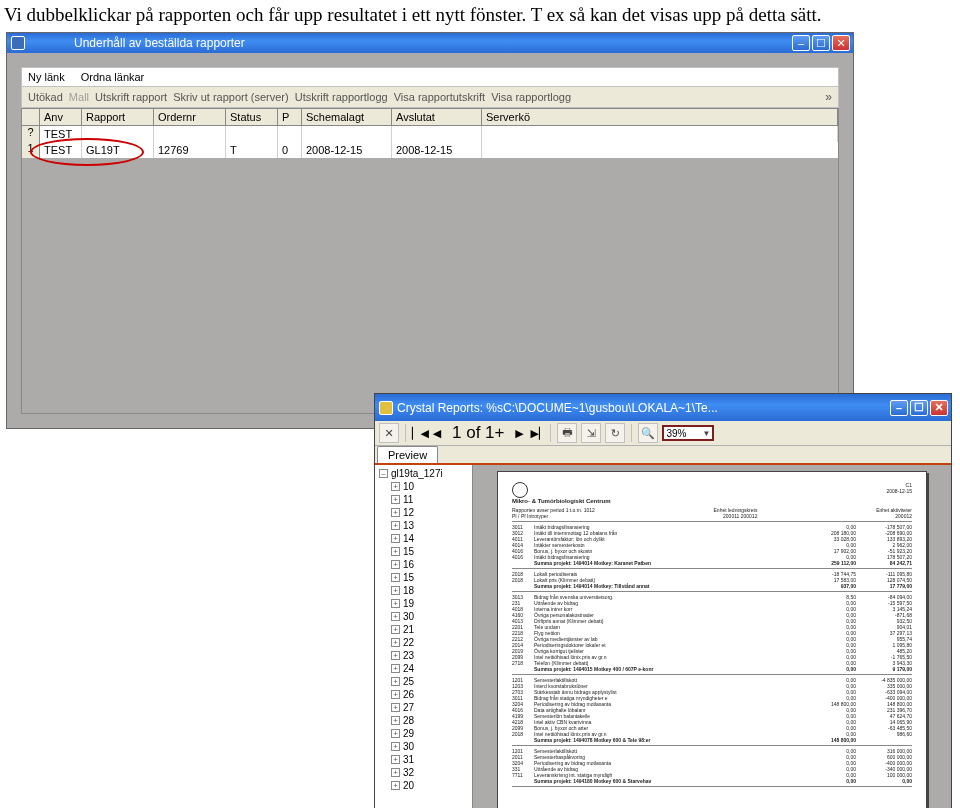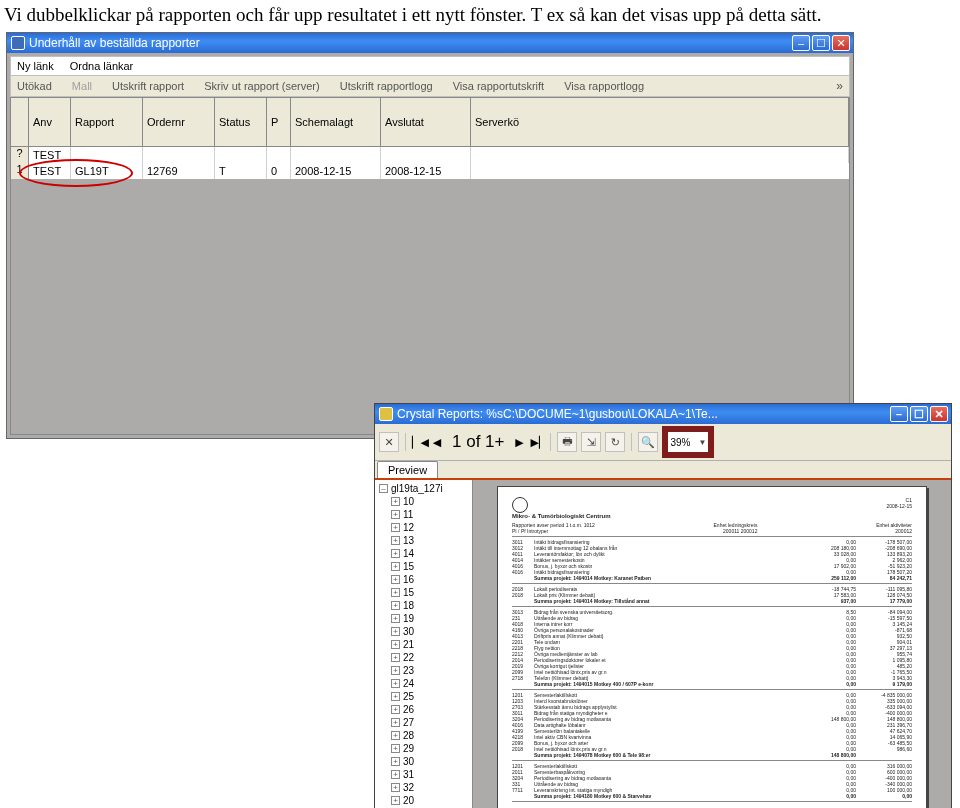--- a/index.html
+++ b/index.html
@@ -23,33 +23,34 @@
     border: 1px solid #666;
   }
   .shot1-titlebar {
     height: 20px;
     background: linear-gradient(180deg,#2a6bd4 0%,#3f8df2 40%,#2a6bd4 100%);
     display: flex;
     align-items: center;
     color: #fff;
     font-family: Tahoma, sans-serif;
     font-size: 12px;
+    gap: 45px;
   }
   .shot1-titlebar .icon { width:14px;height:14px;margin:0 4px;background:#3d6db8;border:1px solid #fff;border-radius:2px;}
   .shot1-titlebar .title { flex:1; }
   .winbtns { display:flex; gap:2px; margin-right:3px;}
   .winbtn { width:18px;height:16px;border:1px solid #fff;border-radius:2px;background:linear-gradient(180deg,#5f9df3,#2a6bd4);display:flex;align-items:center;justify-content:center;color:#fff;font-size:11px;}
   .winbtn.close{ background:linear-gradient(180deg,#e46f59,#c33);}
-  .shot1-inner { margin:3px; background:#ece9d8; }
+  .shot1-inner { margin:14px; background:#ece9d8; }
   .menubar-link { background:#fff; border:1px solid #c0c0c0; padding:3px 6px; font-family:Tahoma,sans-serif;font-size:11px;display:flex;gap:16px;}
-  .toolbar-top { background:#ece9d8; border:1px solid #c0c0c0; border-top:none; padding:3px 6px; display:flex; gap:20px; font-family:Tahoma,sans-serif;font-size:11px; color:#555; align-items:center;}
+  .toolbar-top { background:#ece9d8; border:1px solid #c0c0c0; border-top:none; padding:3px 6px; display:flex; gap:6px; font-family:Tahoma,sans-serif;font-size:11px; color:#555; align-items:center;}
   .toolbar-top .disabled { color:#a0a0a0;}
   .toolbar-top .arrows { margin-left:auto; font-size:12px;}
   .grid-header { display:flex; background:#d8d8d8; border:1px solid #888; font-family:Tahoma,sans-serif;font-size:11px;}
-  .gh-cell { padding:18px 4px; border-right:1px solid #888; background:#ece9d8;}
+  .gh-cell { padding:2px 4px; border-right:1px solid #888; background:#ece9d8;}
   .gh-cell.sel { width:18px; padding:2px 0; background:#ece9d8;}
   .grid-row { display:flex; background:#fff; font-family:Tahoma,sans-serif;font-size:11px; border-left:1px solid #888; border-right:1px solid #888; }
   .gr-cell { padding:2px 4px; border-right:1px solid #d0d0d0; overflow:hidden;}
   .gr-rowhead { width:18px;background:#ece9d8;border-right:1px solid #888;text-align:center;}
   .grid-body-empty { height:256px; background:#adaba9; border:1px solid #888; border-top:none;}
   .red-oval { position:relative; }
   .red-oval::after { content:""; position:absolute; left:8px; top:-4px; width:110px; height:24px; border:2px solid #c00; border-radius:50%; pointer-events:none;}
 
   
   .c-anv{width:42px;} .c-rap{width:72px;} .c-ord{width:72px;} .c-stat{width:52px;}
@@ -59,30 +60,30 @@
   .shot2 {
     width: 578px;
     margin-left: 370px;
     margin-top: -36px;
     background:#ece9d8;
     border:1px solid #444;
     font-family:Tahoma,sans-serif;
     font-size:11px;
   }
   .cr-titlebar {
-    height: 20px;
+    height: 27px;
     background: linear-gradient(180deg,#2a6bd4 0%,#3f8df2 40%,#2a6bd4 100%);
     display:flex;align-items:center;color:#fff;font-size:12px;font-weight:bold;
   }
   .cr-titlebar .icon{ width:14px;height:14px;margin:0 4px;background:#e0c040;border:1px solid #fff;border-radius:2px;}
   .cr-titlebar .title{flex:1;font-weight:normal;font-size:12px;}
   .cr-toolbar { background:#ece9d8; border-bottom:1px solid #b0b0b0; padding:2px 4px; display:flex; align-items:center; gap:4px; font-size:11px;}
   .tbtn { width:20px;height:20px;border:1px solid #c0c0c0;background:#f4f2ea;display:flex;align-items:center;justify-content:center;color:#444;font-size:11px;}
   .tsep{ width:1px; height:18px; background:#c0c0c0; margin:0 2px;}
-  .zoom { width:52px;height:32px;border:6px solid #7f1d1d;background:#fff;font-size:10px;padding:1px 2px;display:flex;align-items:center;justify-content:space-between;}
+  .zoom { width:52px;height:16px;border:2px solid #7f1d1d;background:#fff;font-size:10px;padding:1px 2px;display:flex;align-items:center;justify-content:space-between;}
   .zoom .dd{font-size:8px;color:#444;}
   .pgtxt{font-size:17px;margin:0 4px;}
   .nav-arrow{width:14px;text-align:center;}
 
   .tabstrip{ display:flex; background:#ece9d8; border-bottom:2px solid #c2410c;}
   .tab{ padding:2px 10px; border:1px solid #888; border-bottom:none; background:#fff; font-size:11px;margin-left:2px;border-radius:2px 2px 0 0;}
   .cr-content{ display:flex; height:352px; background:#adaba9;}
   .tree{ width:98px; background:#fff; border-right:1px solid #888; overflow:hidden; font-size:10px;}
   .tree-root{ padding:2px 2px 0 2px; white-space:nowrap;}
   .tree-item{ padding:0 0 0 14px; line-height:13px; display:flex;align-items:center; gap:3px;}

